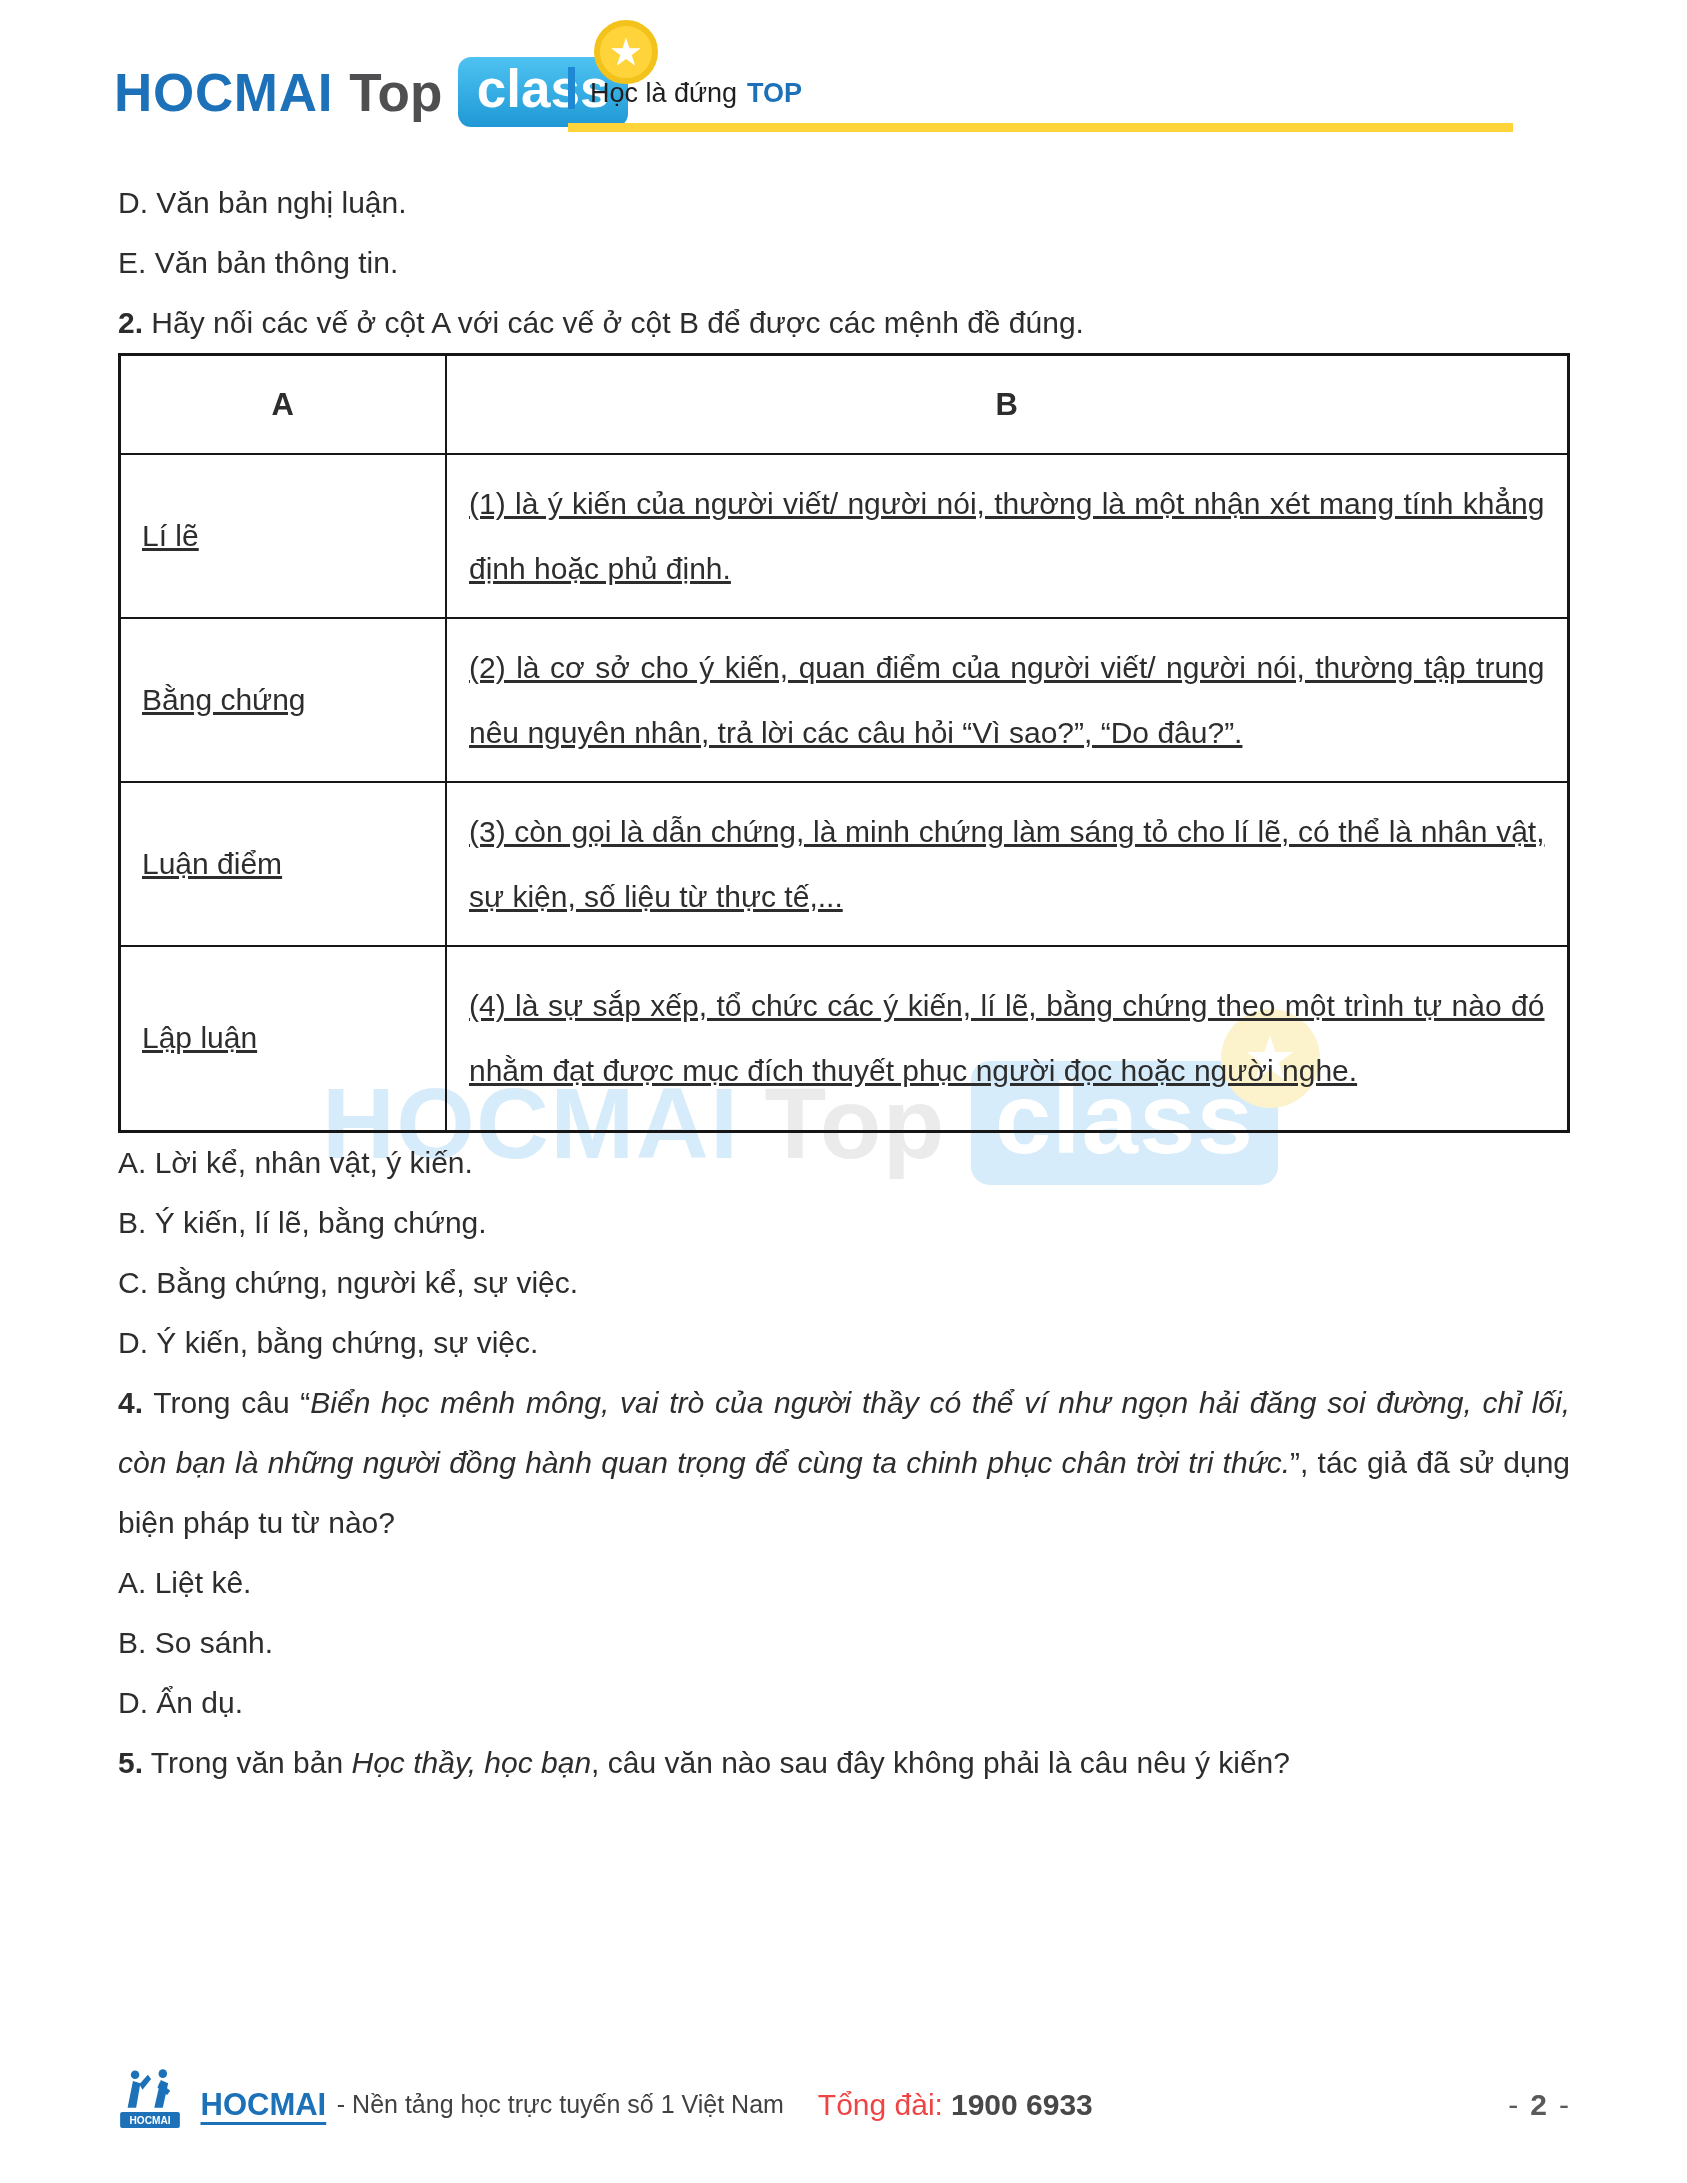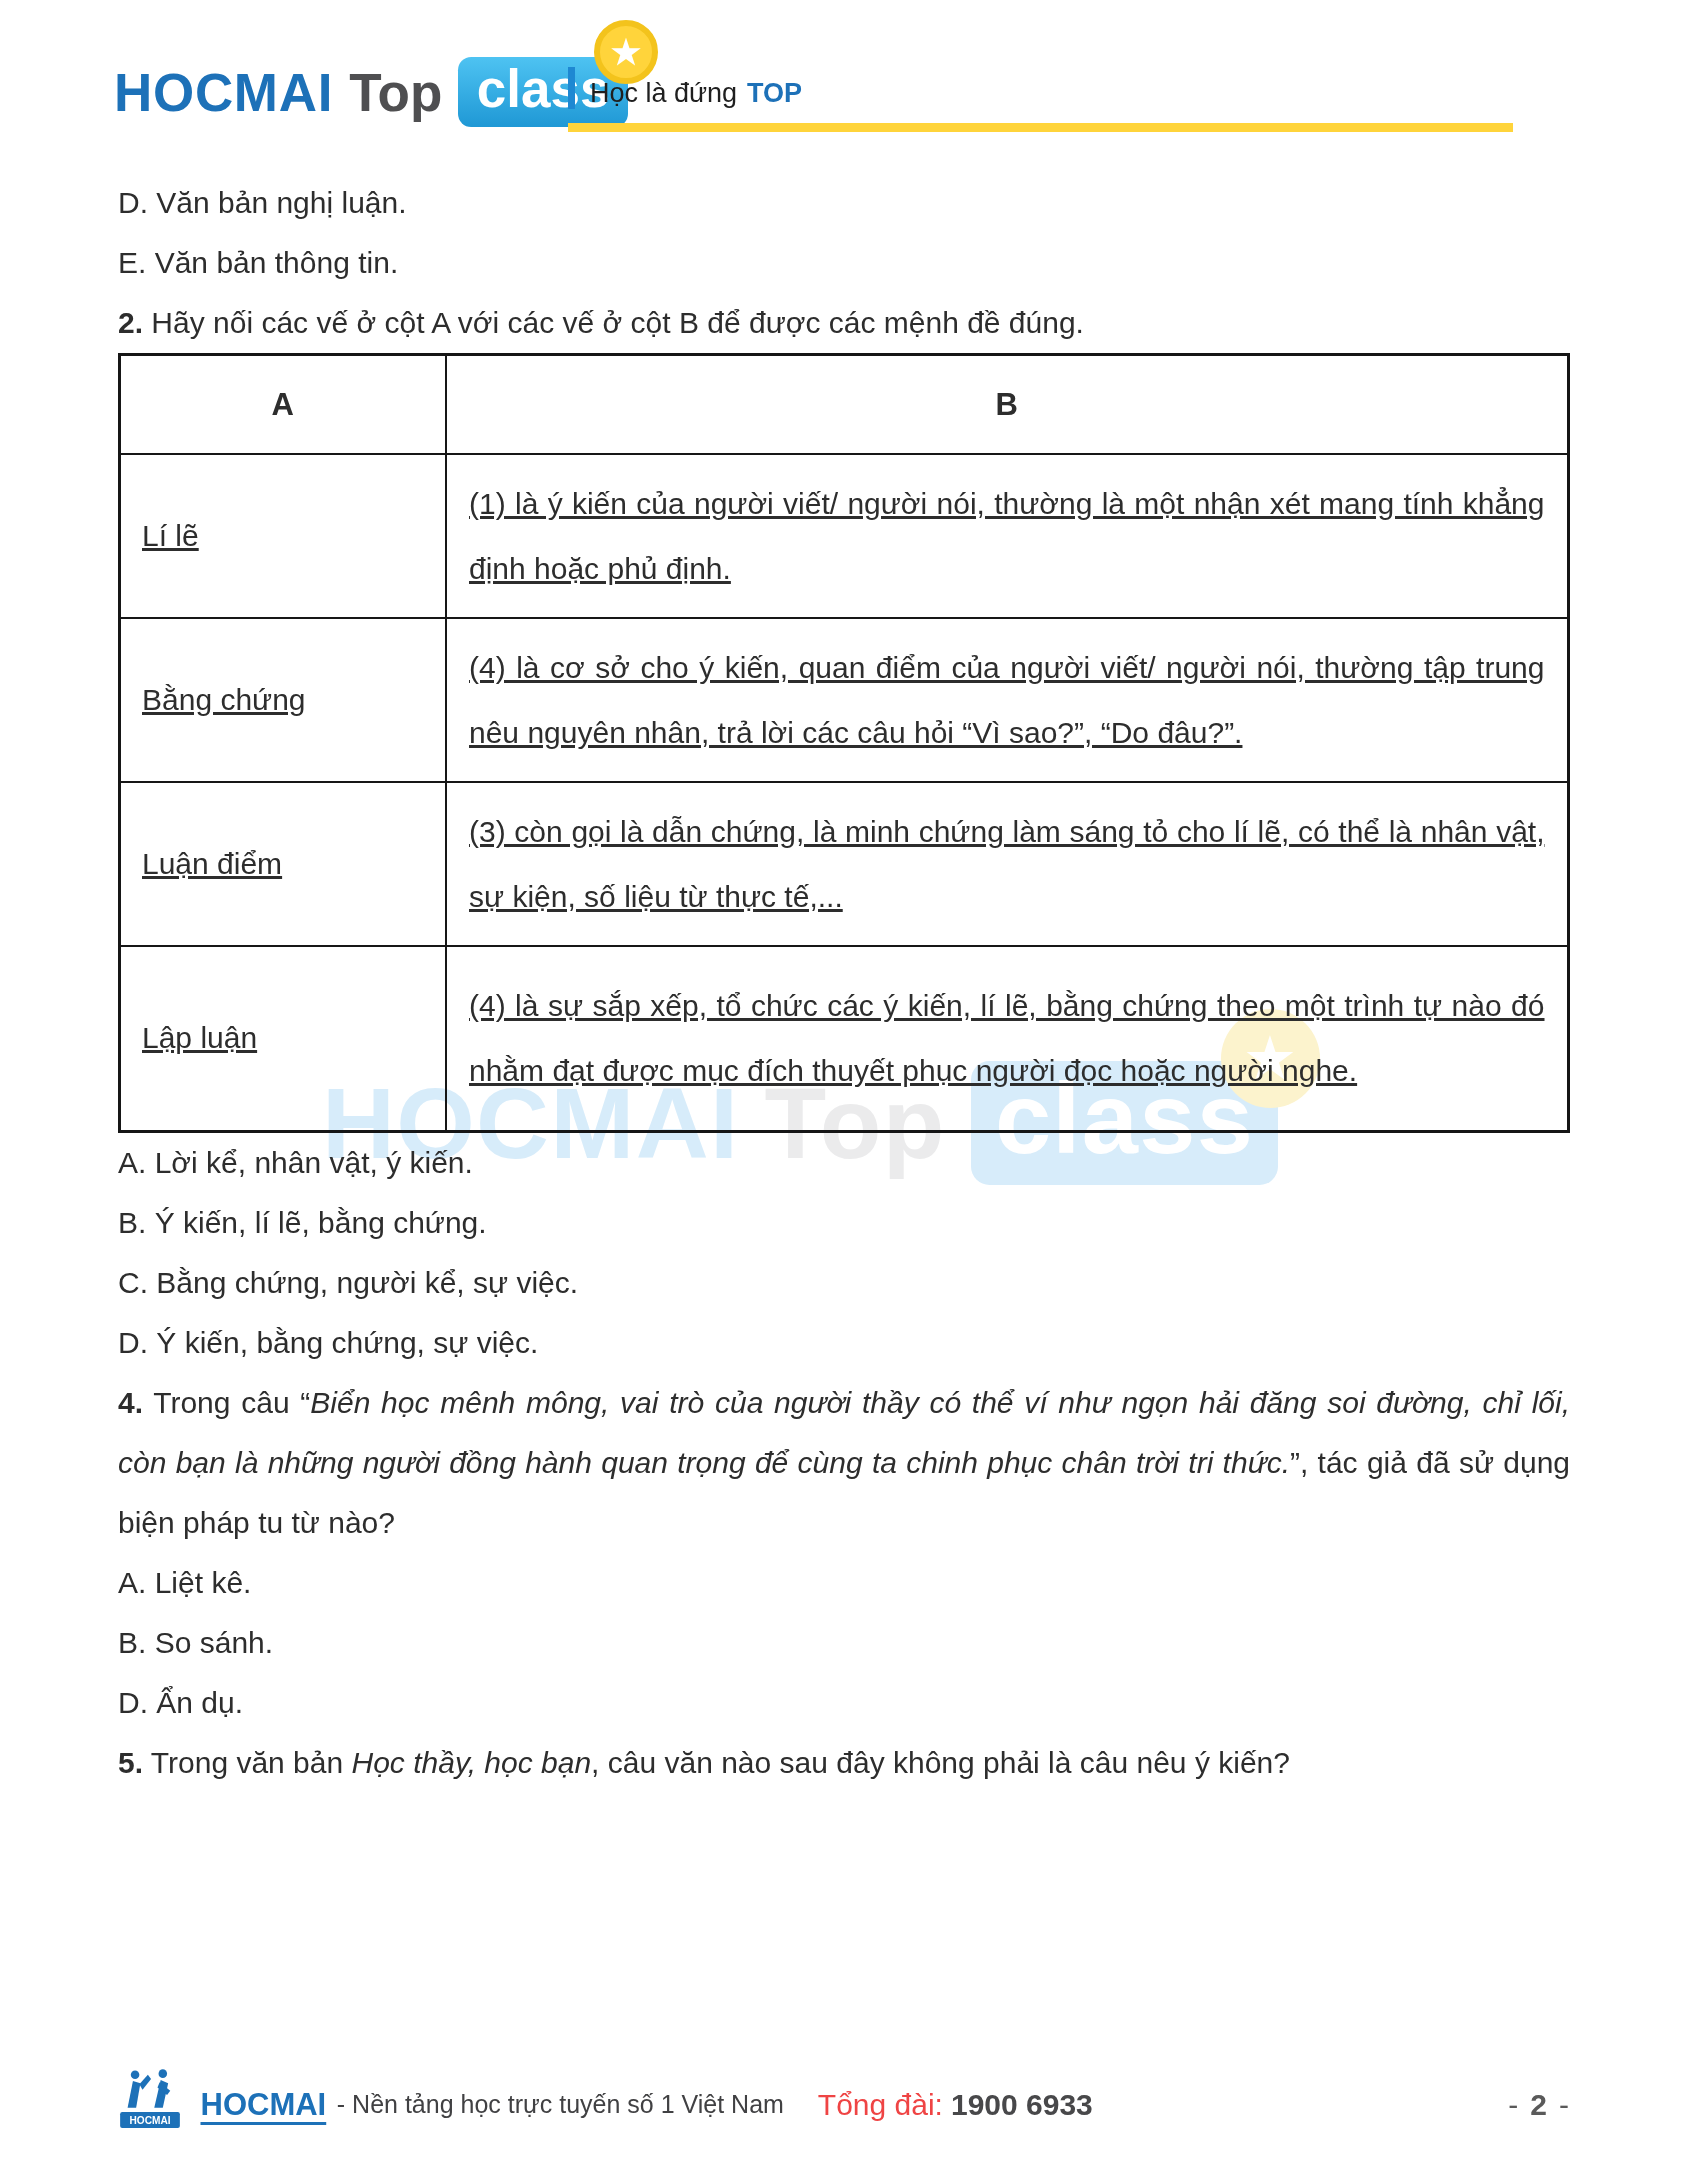--- a/index.html
+++ b/index.html
@@ -105,21 +105,21 @@
           <tr>
         <th class="col-a">A</th>
         <th class="col-b">B</th>
       </tr>
       <tr class="r-std">
         <td class="col-a">Lí lẽ</td>
         <td class="col-b">(1) là ý kiến của người viết/ người nói, thường là một nhận xét mang tính khẳng định hoặc phủ định.</td>
       </tr>
       <tr class="r-std">
         <td class="col-a">Bằng chứng</td>
-        <td class="col-b">(4) là cơ sở cho ý kiến, quan điểm của người viết/ người nói, thường tập trung nêu nguyên nhân, trả lời các câu hỏi “Vì sao?”, “Do đâu?”.</td>
+        <td class="col-b">(2) là cơ sở cho ý kiến, quan điểm của người viết/ người nói, thường tập trung nêu nguyên nhân, trả lời các câu hỏi “Vì sao?”, “Do đâu?”.</td>
       </tr>
       <tr class="r-std">
         <td class="col-a">Luận điểm</td>
         <td class="col-b">(3) còn gọi là dẫn chứng, là minh chứng làm sáng tỏ cho lí lẽ, có thể là nhân vật, sự kiện, số liệu từ thực tế,...</td>
       </tr>
       <tr class="r-tall">
         <td class="col-a">Lập luận</td>
         <td class="col-b">(4) là sự sắp xếp, tổ chức các ý kiến, lí lẽ, bằng chứng theo một trình tự nào đó nhằm đạt được mục đích thuyết phục người đọc hoặc người nghe.</td>
       </tr>
     </tbody>

